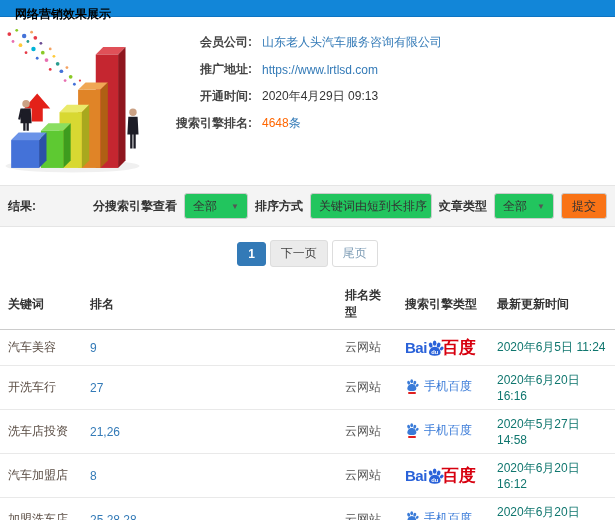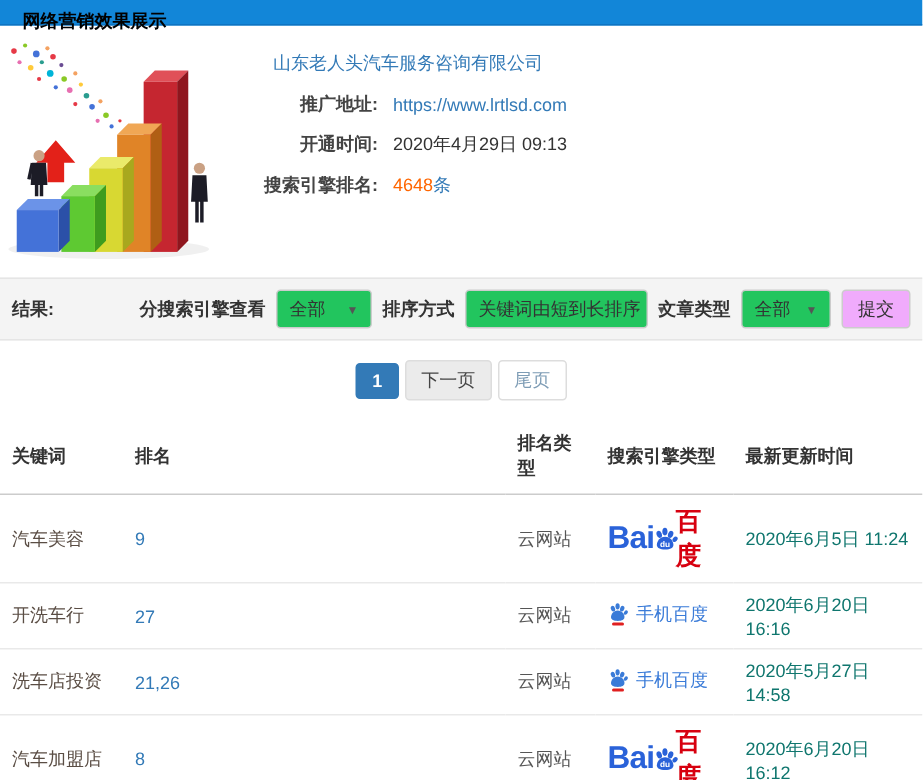--- a/index.html
+++ b/index.html
@@ -34,21 +34,21 @@
   .filter-controls .flabel{ font-weight:bold; color:#333; white-space:nowrap; }
   .fselect{
     background:#22c55e; border:1px solid #ccc; border-radius:3px; height:26px;
     display:inline-flex; align-items:center; padding:0 8px; cursor:pointer; color:#333; white-space:nowrap;
   }
   .fselect .caret{ font-size:8px; color:#555; margin-left:10px; }
   .sel-engine{ width:64px; justify-content:space-between; }
   .sel-sort{ width:122px; justify-content:space-between; }
   .sel-article{ width:60px; justify-content:space-between; }
   .submit-btn{
-    background:#f0abfc; border:1px solid #ccc; border-radius:3px; height:26px; padding:0 10px;
+    background:#f97316; border:1px solid #ccc; border-radius:3px; height:26px; padding:0 10px;
     color:#333; cursor:pointer; font-size:12px; font-family:inherit;
   }
   
   .pagination{ display:flex; justify-content:center; align-items:center; gap:4px; padding:13px 0 12px; }
   .page-btn{
     min-width:26px; text-align:center; padding:4px 10px; border:1px solid #ddd; border-radius:3px;
     color:#337ab7; background:#fff; cursor:pointer; text-decoration:none;
   }
   .page-btn.active{ background:#337ab7; border-color:#337ab7; color:#fff; font-weight:bold; }
   .page-btn.next{ background:#ebebeb; color:#444; }
@@ -61,21 +61,21 @@
   .c-kw{ color:#5a4d44; }
   .rank-link{ color:#337ab7; cursor:pointer; }
   .c-type{ color:#555; }
   .c-time{ color:#0f766e; }
   
   .engine-slot{ display:inline-flex; align-items:center; }
   .engine-slot .bd-full{ display:none; align-items:center; }
   .engine-slot .bd-mobile{ display:none; align-items:center; }
   .engine-slot[data-engine="baidu-pc"] .bd-full{ display:inline-flex; }
   .engine-slot[data-engine="baidu-mobile"] .bd-mobile{ display:inline-flex; }
-  .bd-bai{ color:#2a62d9; font-weight:bold; font-size:21px; letter-spacing:-0.5px; }
+  .bd-bai{ color:#2a62d9; font-weight:bold; font-size:15px; letter-spacing:-0.5px; }
   .bd-cn{ color:#d7000f; font-weight:bold; font-size:17px; margin-left:-2px; }
   .paw-big{ width:18px; height:18px; color:#2a62d9; margin:0 0 0 -1px; }
   .paw-wrap{ position:relative; width:14px; height:16px; display:inline-block; }
   .paw-small{ width:14px; height:14px; color:#3a7bd8; display:block; }
   .paw-wrap .red-bar{ position:absolute; left:3px; bottom:0; width:8px; height:2px; background:#e02020; border-radius:1px; }
   .bdm-label{ color:#3a7bd8; margin-left:5px; }
   .hidden-defs{ position:absolute; width:0; height:0; overflow:hidden; }
 </style>
 </head>
 <body>
@@ -167,20 +167,21 @@
 
       <g>
         <circle cx="143" cy="92" r="4" fill="#caa184"></circle>
         <path d="M138 97 L148 97 L149 116 L146 116 L146 131 L143.5 131 L143.5 116 L142.5 116 L142.5 131 L140 131 L140 116 L137 116 Z" fill="#1c1c26"></path>
       </g>
     </svg>
   </div>
 
   <div class="info-grid">
     <div class="info-row">
+      <span class="info-label">会员公司:</span>
       <a class="info-value link-blue">山东老人头汽车服务咨询有限公司</a>
     </div>
     <div class="info-row">
       <span class="info-label">推广地址:</span>
       <a class="info-value link-blue">https://www.lrtlsd.com</a>
     </div>
     <div class="info-row">
       <span class="info-label">开通时间:</span>
       <span class="info-value val-dark">2020年4月29日 09:13</span>
     </div>

